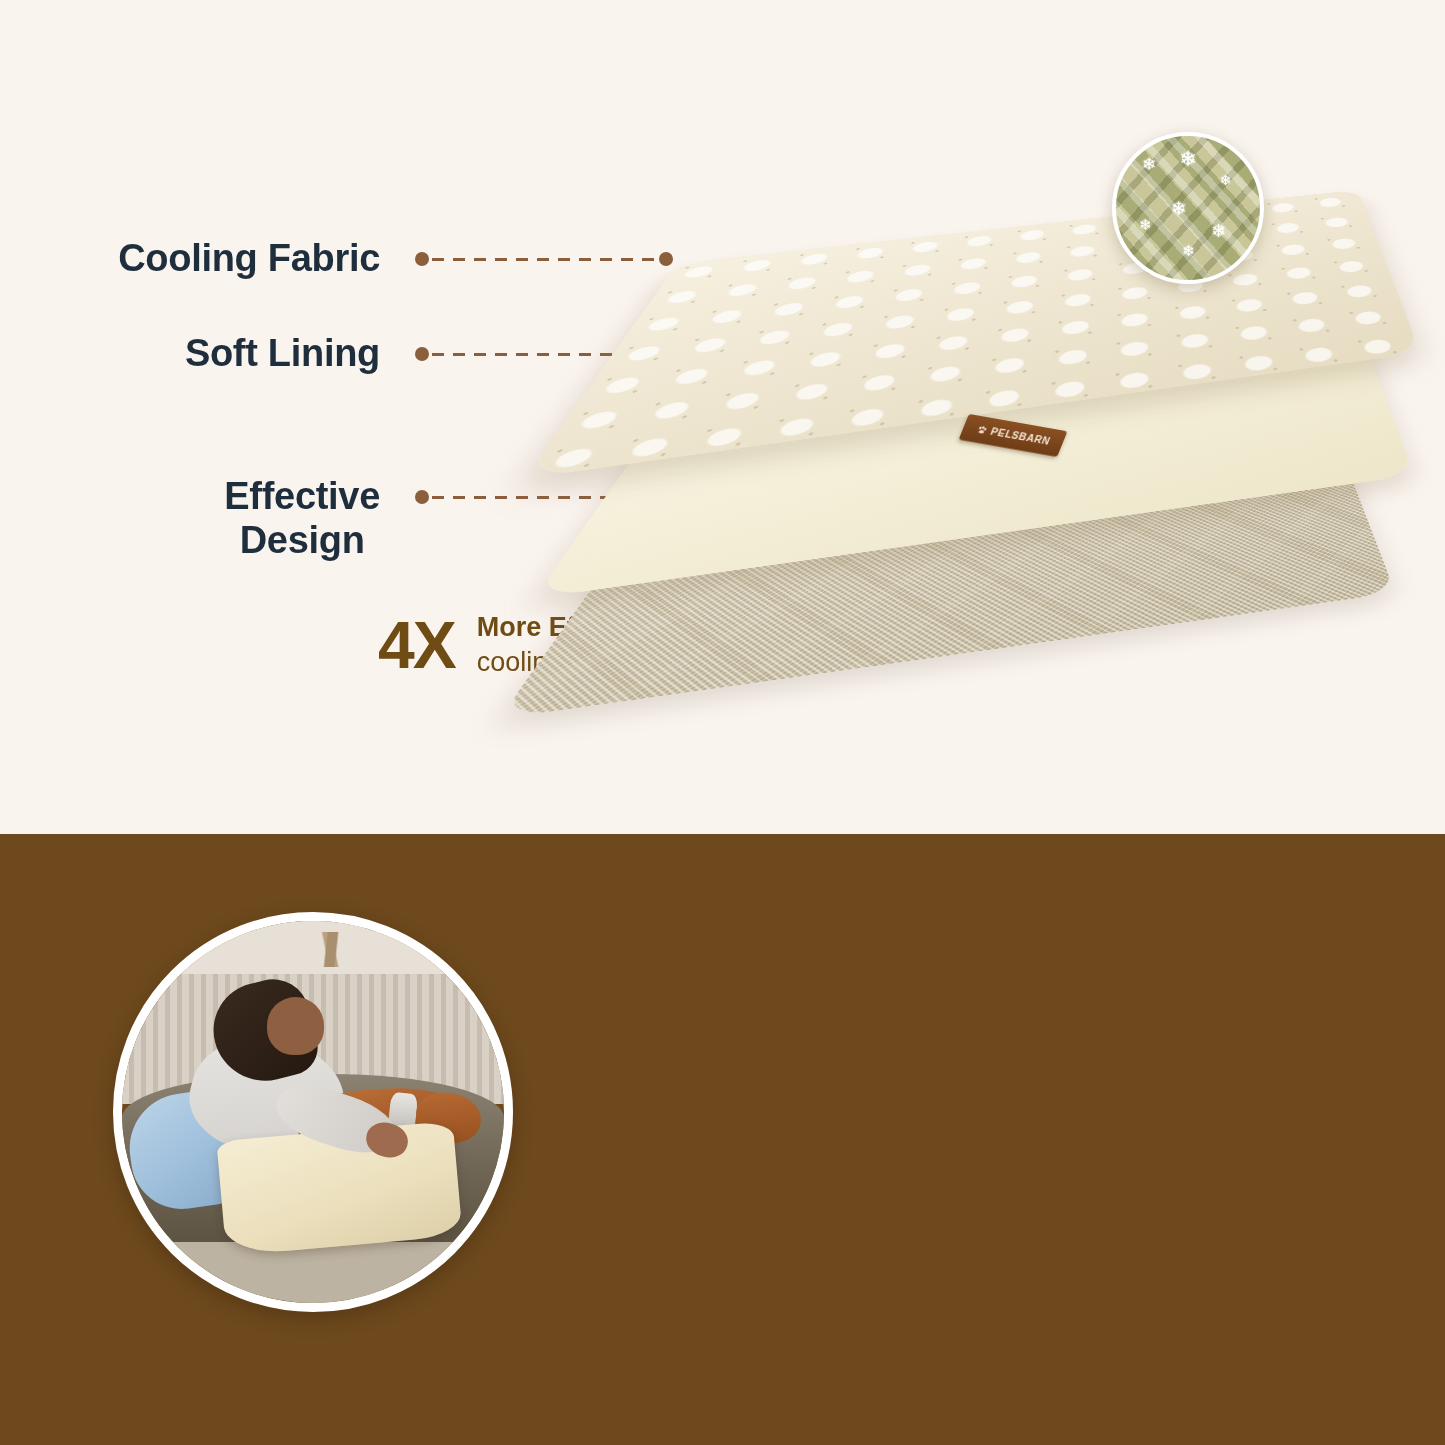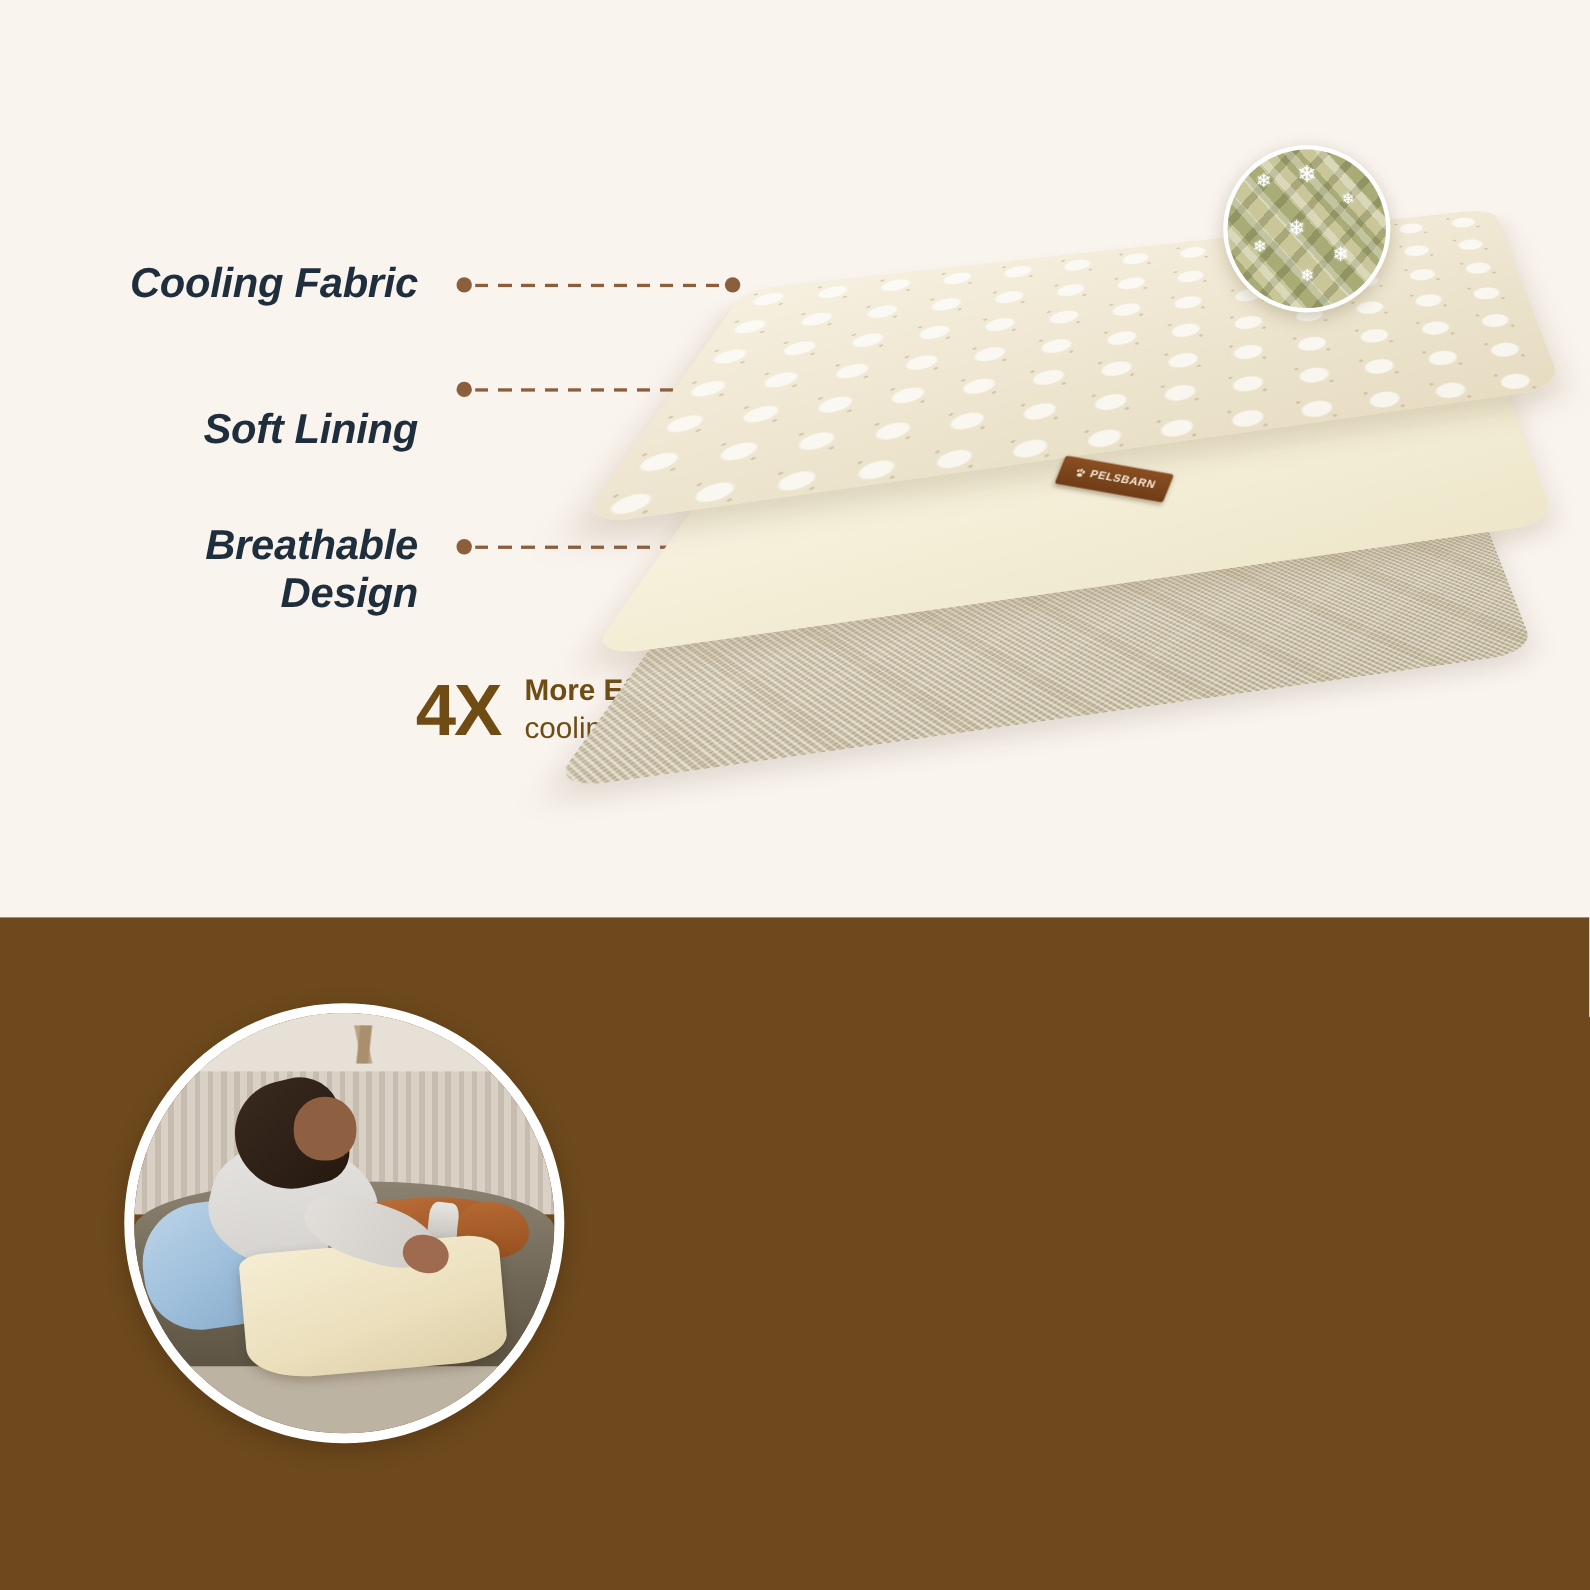--- a/index.html
+++ b/index.html
@@ -17,39 +17,38 @@
     background:#FAF4EF; overflow:hidden;
   }
 
   
   .callout{ position:absolute; display:flex; align-items:center; }
   .callout-label{
     color:#1F2E3D;
     font-weight:700;
     font-size:38px;
     line-height:1.16;
-    text-align:right;
+    text-align:center;
     letter-spacing:-.3px;
     white-space:pre-line;
-    font-style:italic;
   }
   .leader{ position:absolute; display:flex; align-items:center; height:14px; }
   .leader .dot{
     width:14px; height:14px; border-radius:50%;
     background:#8B5E3C; flex:0 0 auto;
   }
   .leader .dash{
     flex:1 1 auto; height:3px; margin:0 3px;
     background:repeating-linear-gradient(to right,#8B5E3C 0 12px,transparent 12px 21px);
   }
 
   #callout-cooling{ right:1065px; top:236px; }
   #leader-cooling{ left:415px; top:252px; width:258px; }
 
-  #callout-soft{ right:1065px; top:331px;margin-top:38px; }
+  #callout-soft{ right:1065px; top:331px; }
   #leader-soft{ left:415px; top:347px; width:258px; }
 
   #callout-breathable{ right:1065px; top:474px; }
   #leader-breathable{ left:415px; top:490px; width:258px; }
 
   
   #metric{
     position:absolute; left:378px; top:610px;
     display:flex; align-items:center; gap:22px;
   }
@@ -204,21 +203,21 @@
   <div class="callout" id="callout-soft">
     <span class="callout-label">Soft Lining</span>
   </div>
   <div class="leader" id="leader-soft">
     <span class="dot"></span>
     <span class="dash"></span>
     <span class="dot"></span>
   </div>
 
   <div class="callout" id="callout-breathable">
-    <span class="callout-label">Breathable
+    <span class="callout-label">Effective
 Design</span>
   </div>
   <div class="leader" id="leader-breathable">
     <span class="dot"></span>
     <span class="dash"></span>
     <span class="dot"></span>
   </div>
 
   <div id="metric">
     <span id="metric-value">4X</span>

